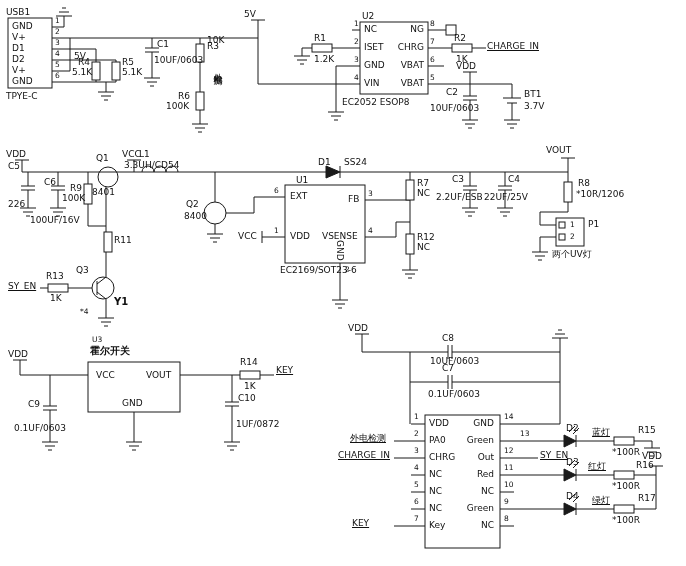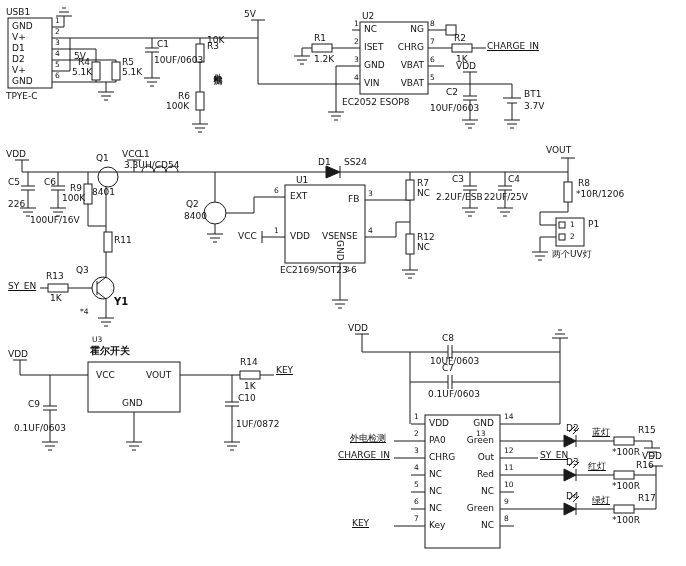--- a/index.html
+++ b/index.html
@@ -327,21 +327,21 @@
 <div class="lbl" style="left:454px;top:34px">R2</div>
 <div class="lbl" style="left:456px;top:55px">1K</div>
 <div class="lbl net" style="left:487px;top:42px">CHARGE_IN</div>
 <div class="lbl" style="left:456px;top:62px">VDD</div>
 <div class="lbl" style="left:446px;top:88px">C2</div>
 <div class="lbl" style="left:430px;top:104px">10UF/0603</div>
 <div class="lbl" style="left:524px;top:90px">BT1</div>
 <div class="lbl" style="left:524px;top:102px">3.7V</div>
 
 <div class="lbl" style="left:6px;top:150px">VDD</div>
-<div class="lbl" style="left:8px;top:178px">C5</div>
+<div class="lbl" style="left:8px;top:162px">C5</div>
 <div class="lbl" style="left:8px;top:200px">226</div>
 <div class="lbl" style="left:44px;top:178px">C6</div>
 <div class="lbl" style="left:30px;top:216px">100UF/16V</div>
 <div class="lbl" style="left:70px;top:184px">R9</div>
 <div class="lbl" style="left:62px;top:194px">100K</div>
 <div class="lbl" style="left:96px;top:154px">Q1</div>
 <div class="lbl" style="left:92px;top:188px">8401</div>
 <div class="lbl" style="left:122px;top:150px">VCC</div>
 <div class="lbl" style="left:139px;top:150px">L1</div>
 <div class="lbl" style="left:124px;top:161px">3.3UH/CD54</div>
@@ -419,21 +419,21 @@
 <div class="lbl s8" style="left:414px;top:498px">6</div>
 <div class="lbl s8" style="left:414px;top:515px">7</div>
 <div class="lbl" style="right:192px;top:419px">GND</div>
 <div class="lbl" style="right:192px;top:436px">Green</div>
 <div class="lbl" style="right:192px;top:453px">Out</div>
 <div class="lbl" style="right:192px;top:470px">Red</div>
 <div class="lbl" style="right:192px;top:487px">NC</div>
 <div class="lbl" style="right:192px;top:504px">Green</div>
 <div class="lbl" style="right:192px;top:521px">NC</div>
 <div class="lbl s8" style="left:504px;top:413px">14</div>
-<div class="lbl s8" style="left:476px;top:430px">13</div>
+<div class="lbl s8" style="left:520px;top:430px">13</div>
 <div class="lbl s8" style="left:504px;top:447px">12</div>
 <div class="lbl s8" style="left:504px;top:464px">11</div>
 <div class="lbl s8" style="left:504px;top:481px">10</div>
 <div class="lbl s8" style="left:504px;top:498px">9</div>
 <div class="lbl s8" style="left:504px;top:515px">8</div>
 <div class="lbl net" style="left:350px;top:434px">外电检测</div>
 <div class="lbl net" style="left:338px;top:451px">CHARGE_IN</div>
 <div class="lbl net" style="left:352px;top:519px">KEY</div>
 <div class="lbl" style="left:566px;top:424px">D2</div>
 <div class="lbl net" style="left:592px;top:428px">蓝灯</div>

